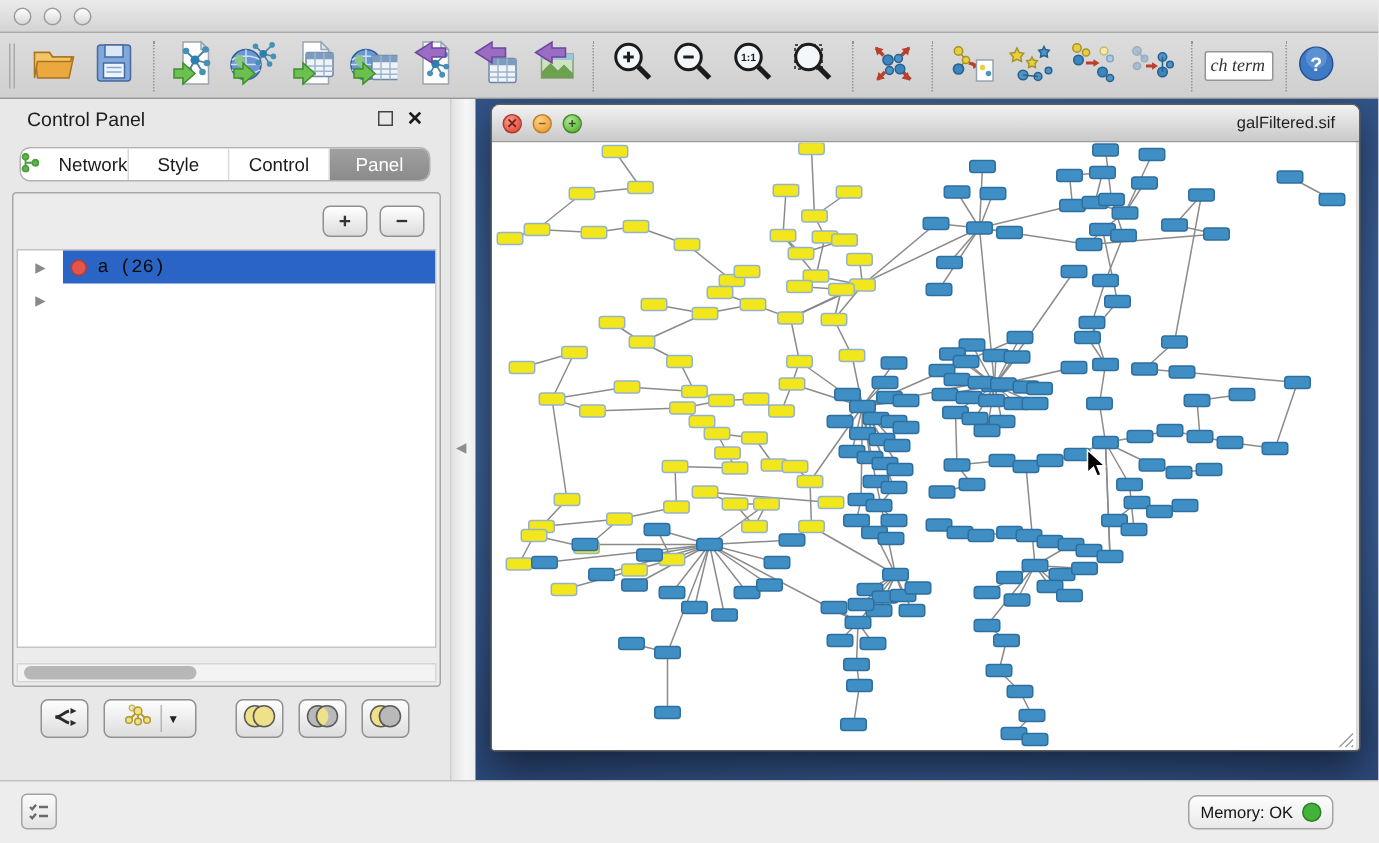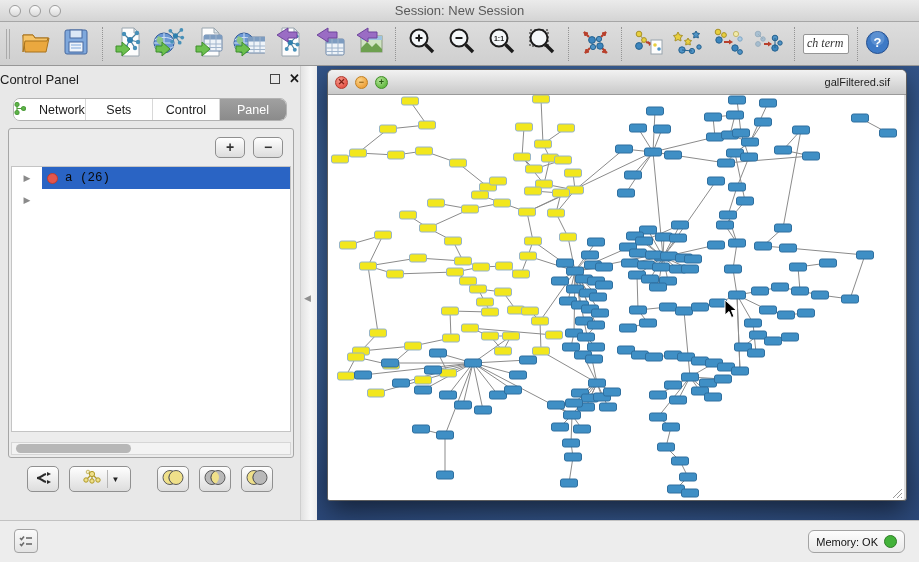--- a/index.html
+++ b/index.html
@@ -23,21 +23,21 @@
   .tb-sep { width:0; height:34px; border-left:1px dotted #949494; margin:0 6px; }
   .tb-search { width:46px; height:20px; border:1px solid #959595; border-radius:2px; background:#fff;
                font-family:"Liberation Serif", serif; font-style:italic; font-size:12px; color:#333; padding:1px 3px; margin:0 2px; }
   .help-btn { width:26px; height:26px; border:none; background:transparent; display:flex; align-items:center; justify-content:center; }
 
   
   .main { display:flex; height:454px; }
 
   
   .cpanel { width:300px; background:#e8e8e8; position:relative; flex:none; }
-  .cp-header { height:26px; display:flex; align-items:center; padding:0 0; font-size:13px; color:#1c1c1c; }
+  .cp-header { height:26px; display:flex; align-items:center; padding:0 18px; font-size:13px; color:#1c1c1c; }
   .cp-header .spacer { flex:1; }
   .cp-float { width:10px; height:10px; border:1px solid #444; margin-right:9px; }
   .cp-close { color:#1a1a1a; font-size:13px; font-weight:bold; line-height:10px; }
   .tabs { margin:6px auto 0; width:274px; height:23px; background:#fff; border:1px solid #b2b2b2; border-radius:7px;
           display:flex; overflow:hidden; }
   .tab { flex:1; display:flex; align-items:center; justify-content:center; gap:13px; font-size:12.5px; color:#1c1c1c;
          border-right:1px solid #d8d8d8; background:#fff; }
   .tab:last-child { border-right:none; }
   .tab.active { background:linear-gradient(#a0a0a0,#8b8b8b); color:#fff; }
 
@@ -83,33 +83,32 @@
   .iw-title { position:absolute; left:0; right:16px; text-align:right; font-size:11px; color:#1f1f1f; }
   .canvas { position:relative; width:576px; height:405px; background:#fff; border-radius:0 0 2px 2px; overflow:hidden; }
   .canvas svg.net { position:absolute; left:0; top:0; }
   .grip { position:absolute; right:1px; bottom:1px; }
   .cursor { position:absolute; left:396px; top:204px; }
 
   
   .statusbar { height:42px; background:#ededed; border-top:1px solid #c2c2c2; position:relative; }
   .sb-btn { position:absolute; left:14px; top:8px; width:24px; height:24px; border:1px solid #a3a3a3; border-radius:4px;
             background:linear-gradient(#fbfbfb,#e3e3e3); display:flex; align-items:center; justify-content:center; }
-  .mem-btn { position:absolute; right:14px; top:9px; height:23px; border:1px solid #a3a3a3; border-radius:6px;
+  .mem-btn { position:absolute; right:30px; top:9px; height:23px; border:1px solid #a3a3a3; border-radius:6px;
              background:linear-gradient(#fdfdfd,#e9e9e9); display:flex; align-items:center; gap:6px; padding:0 7px;
              font-size:11px; color:#111; }
   .mem-dot { width:13px; height:13px; border-radius:50%; border:1px solid #2e7d27; }
 </style>
 </head>
 <body>
 
 <div class="titlebar">
   <span class="tl-light"></span>
   <span class="tl-light"></span>
   <span class="tl-light"></span>
-  <span class="win-title">Session: New Session</span>
 </div>
 
 <div class="toolbar" id="toolbar">
   <span class="tb-handle"></span>
 <button class="tb-btn">
       <span><svg width="32" height="32" viewBox="0 0 32 32">
           <path d="M3 9h10l2 3h14l-3 14H5z" fill="#eaa83f" stroke="#a8731d"></path>
           <path d="M3 9v17l2-11h22l1-3H15l-2-3z" fill="#f6c468" stroke="#a8731d"></path>
         </svg></span>
     </button>
@@ -367,21 +366,21 @@
                 <line x1="3" y1="2.5" x2="3" y2="10.5"></line>
                 <line x1="3" y1="6.5" x2="9" y2="6.5"></line>
                 <circle cx="3" cy="2.5" r="2"></circle>
                 <circle cx="3" cy="10.5" r="2"></circle>
                 <circle cx="9.5" cy="6.5" r="2"></circle>
               </g>
             </svg></span>
           <span>Network</span>
         </div>
         <div class="tab">
-          <span>Sets</span>
+          <span>Style</span>
         </div>
         <div class="tab">
           <span>Control</span>
         </div>
         <div class="tab active">
           <span>Panel</span>
         </div>
       </div>
 
     <div class="content-box">

